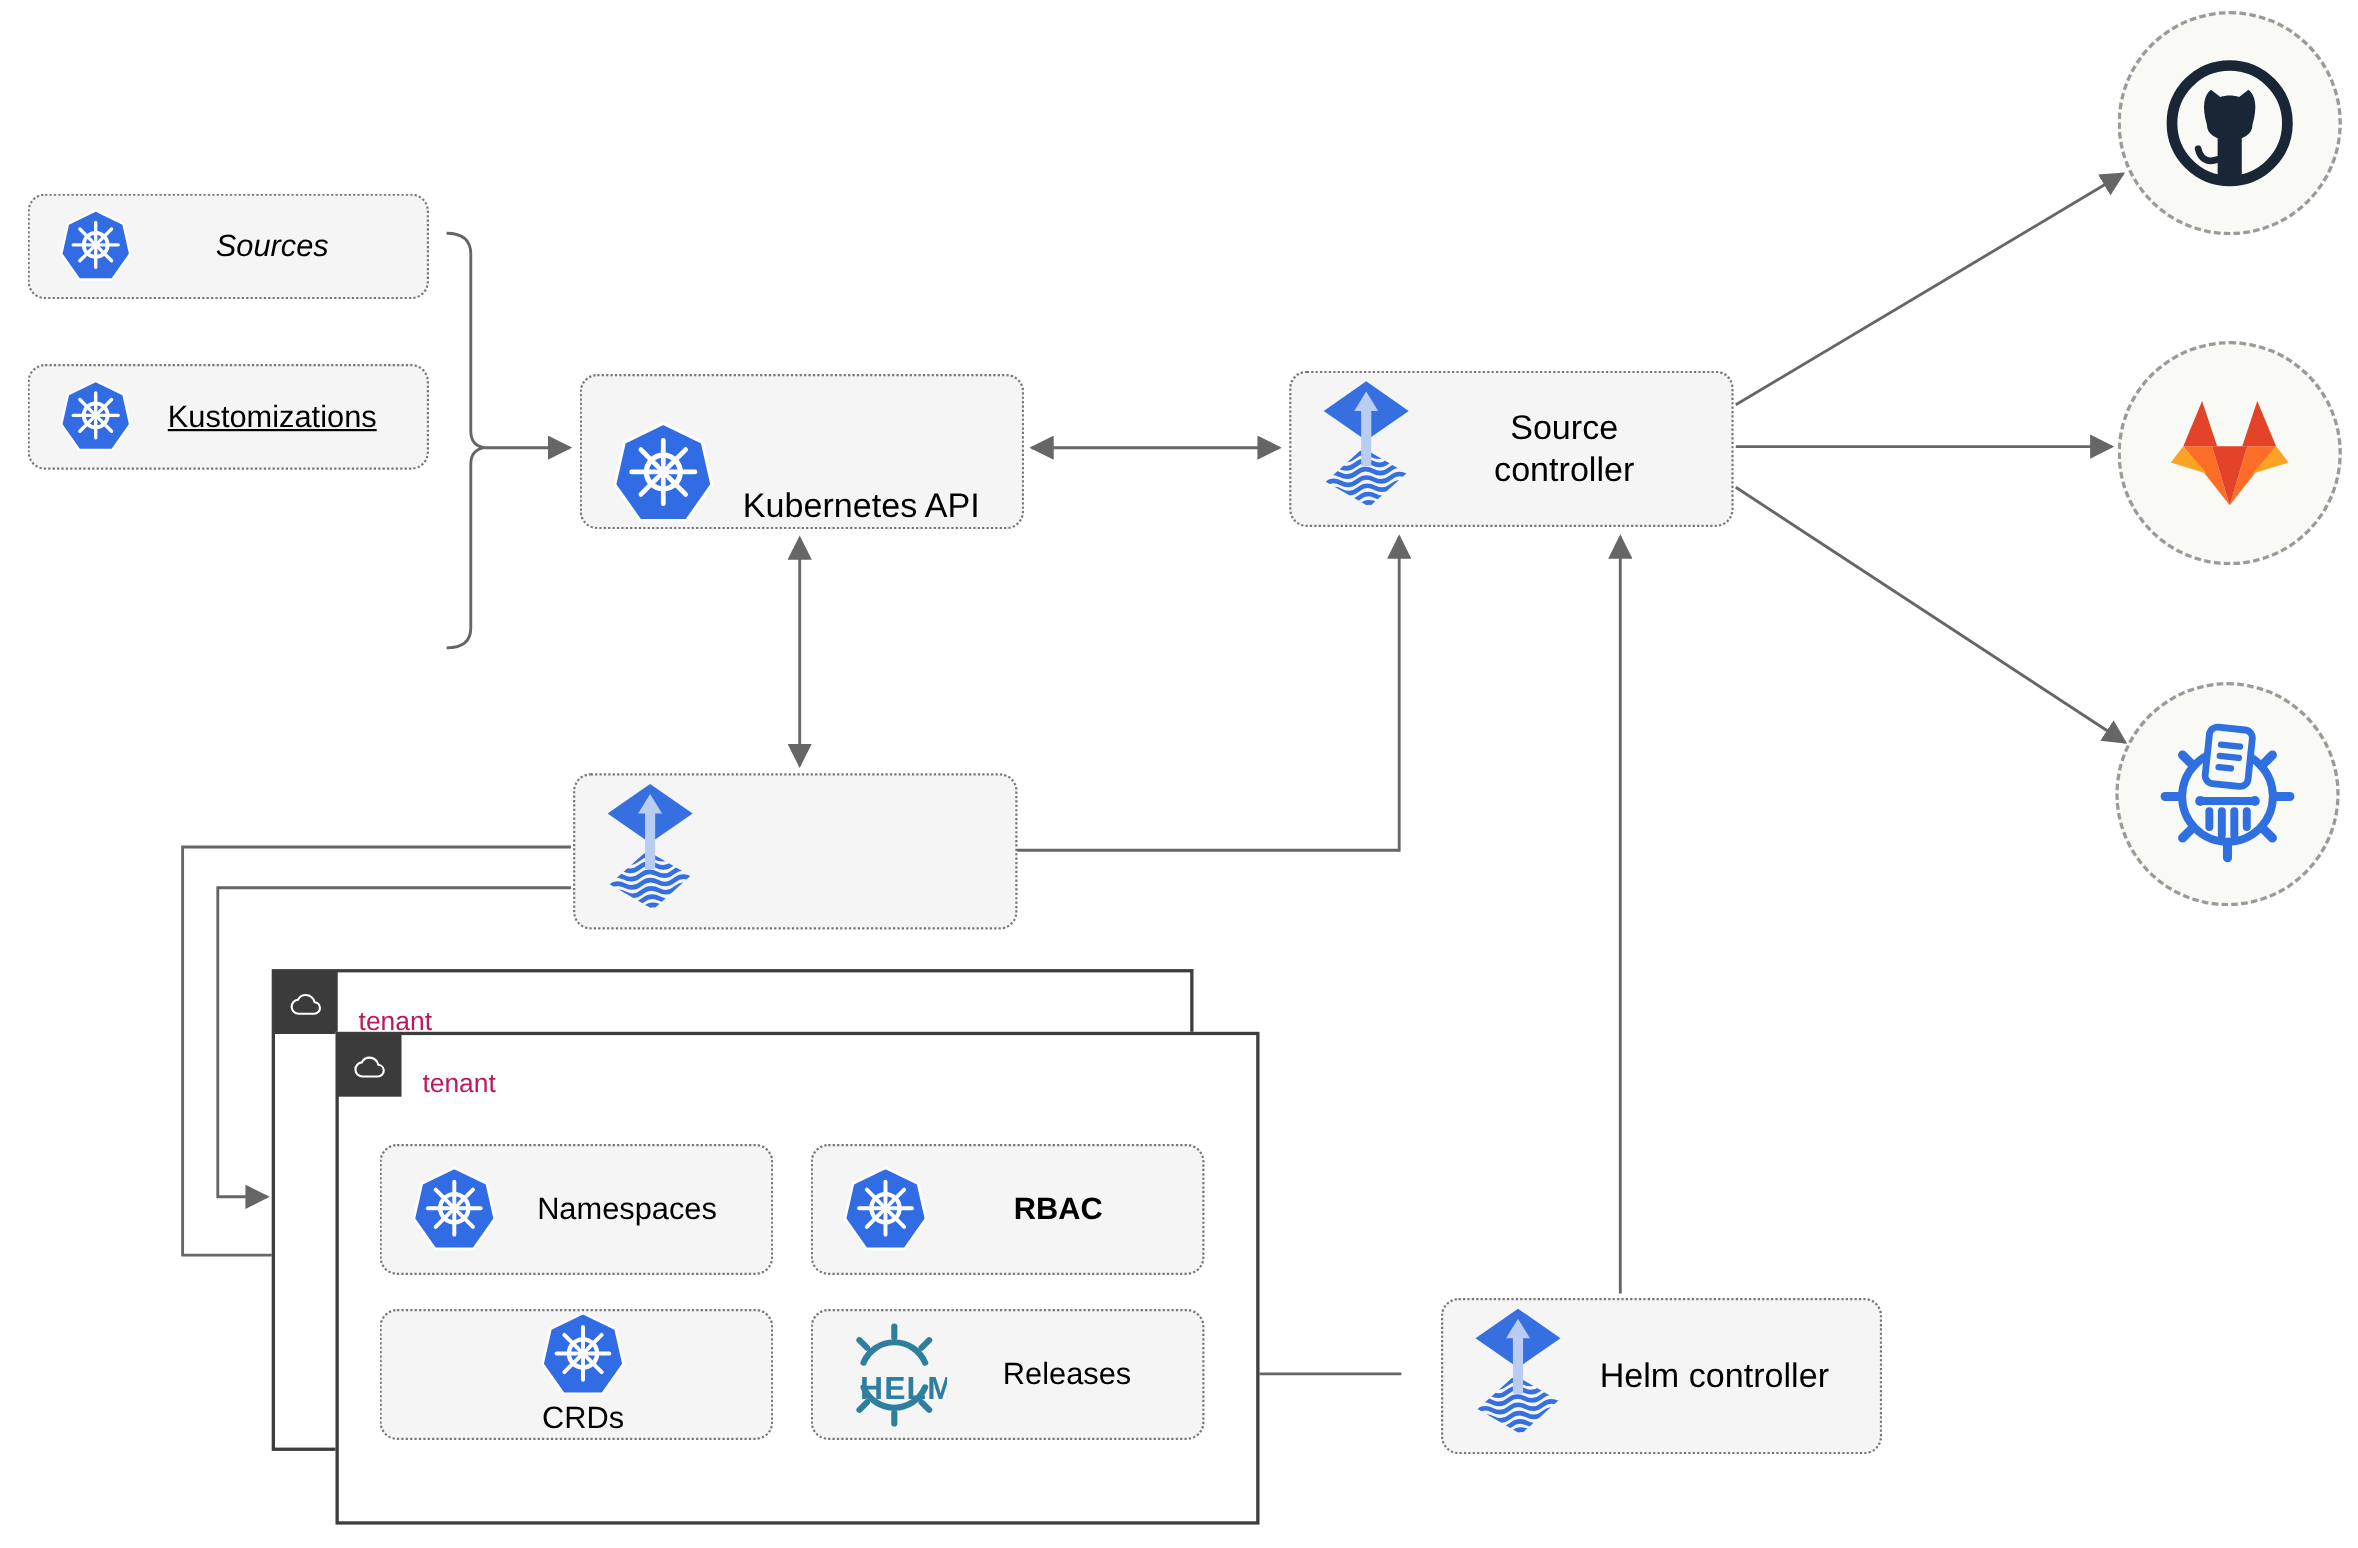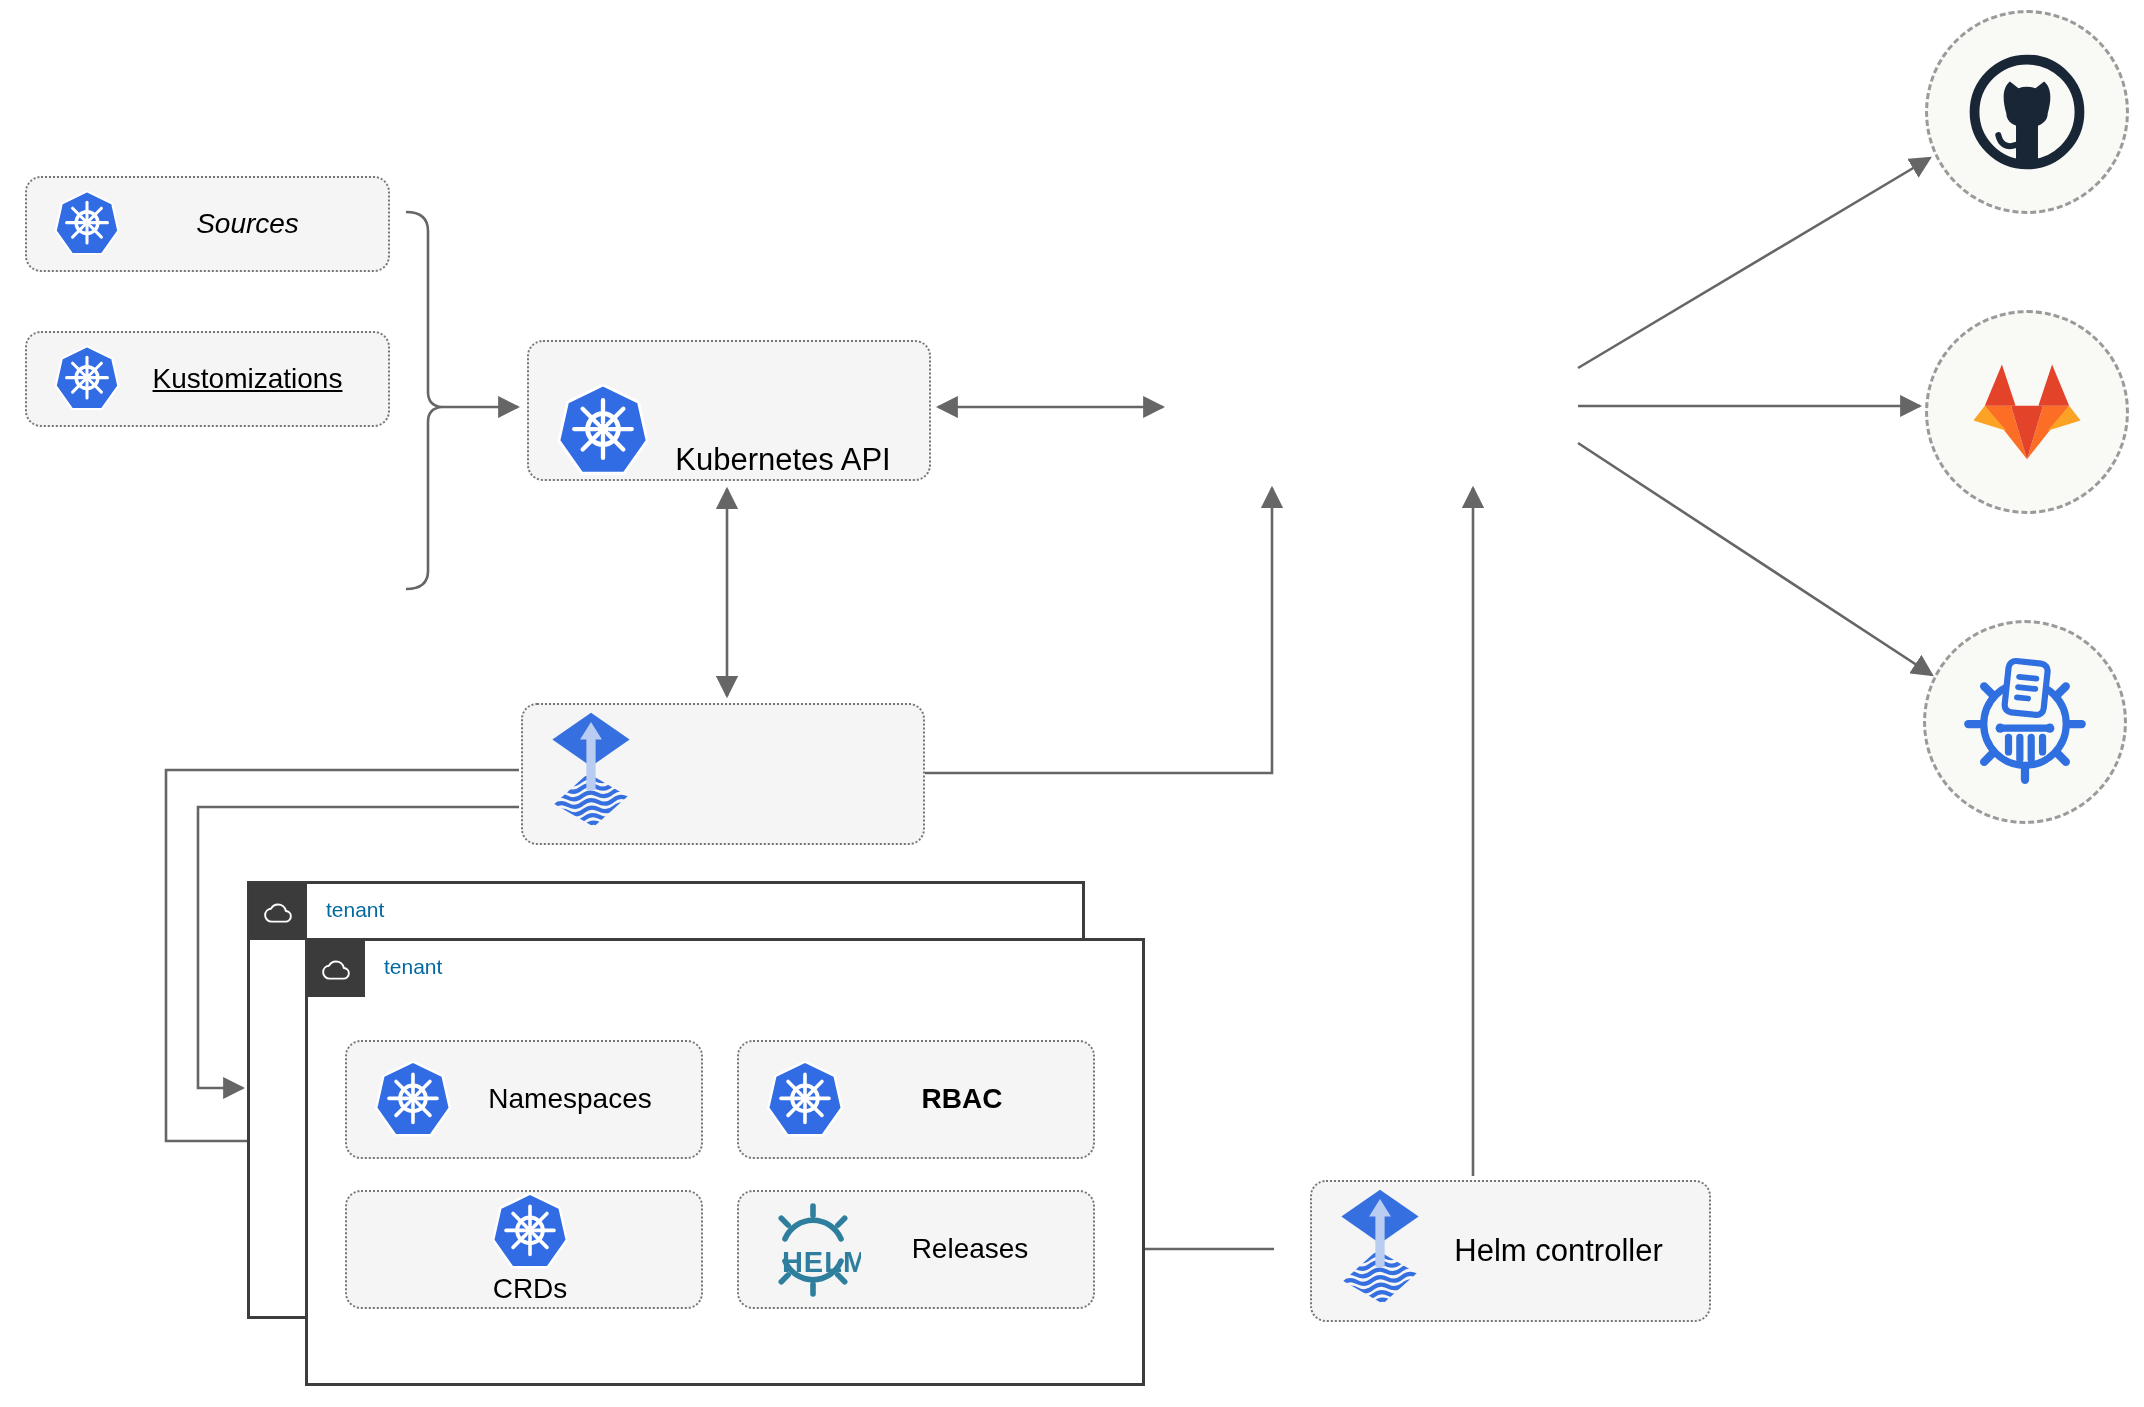--- a/index.html
+++ b/index.html
@@ -21,21 +21,21 @@
     display:flex;align-items:center;justify-content:center;box-sizing:border-box;z-index:4;
   }
   .tenant{
     position:absolute;background:#ffffff;border:3px solid #3d3d3d;box-sizing:border-box;
   }
   .tenant .tab{
     position:absolute;left:-1px;top:-1px;width:58px;height:57px;background:#3b3b3b;
     display:flex;align-items:center;justify-content:center;
   }
   .tenant .tlabel{
-    position:absolute;left:76px;top:14px;font-size:21px;color:#0369a1;
+    position:absolute;left:76px;top:31px;font-size:24px;color:#be185d;
   }
   #tenant-back{z-index:2;}
   #tenant-front{z-index:3;}
   .innerNode{z-index:5;}
   .helmtext{font-weight:bold;letter-spacing:1px;}
 </style>
 </head>
 <body>
 
 <div id="canvas">
@@ -198,20 +198,26 @@
     <div class="lbl">Kustomizations</div>
   </div>
 
   <div class="node big" style="left:527px;top:340px;width:404px;height:141px;align-items:flex-end;">
     <svg class="icon" width="96" height="96">
         <use href="#k8s"></use>
       </svg>
     <div class="lbl">Kubernetes API</div>
   </div>
 
+  <div class="node big" style="left:1172px;top:337px;width:404px;height:142px;">
+    <svg class="icon" width="84" height="126">
+        <use href="#flux"></use>
+      </svg>
+    <div class="lbl narrow">Source controller</div>
+  </div>
 
   <div class="node big" style="left:521px;top:703px;width:404px;height:142px;">
     <svg class="icon" width="84" height="126">
         <use href="#flux"></use>
       </svg>
   </div>
 
   <div class="node big" style="left:1310px;top:1180px;width:401px;height:142px;">
     <svg class="icon" width="84" height="126">
         <use href="#flux"></use>

